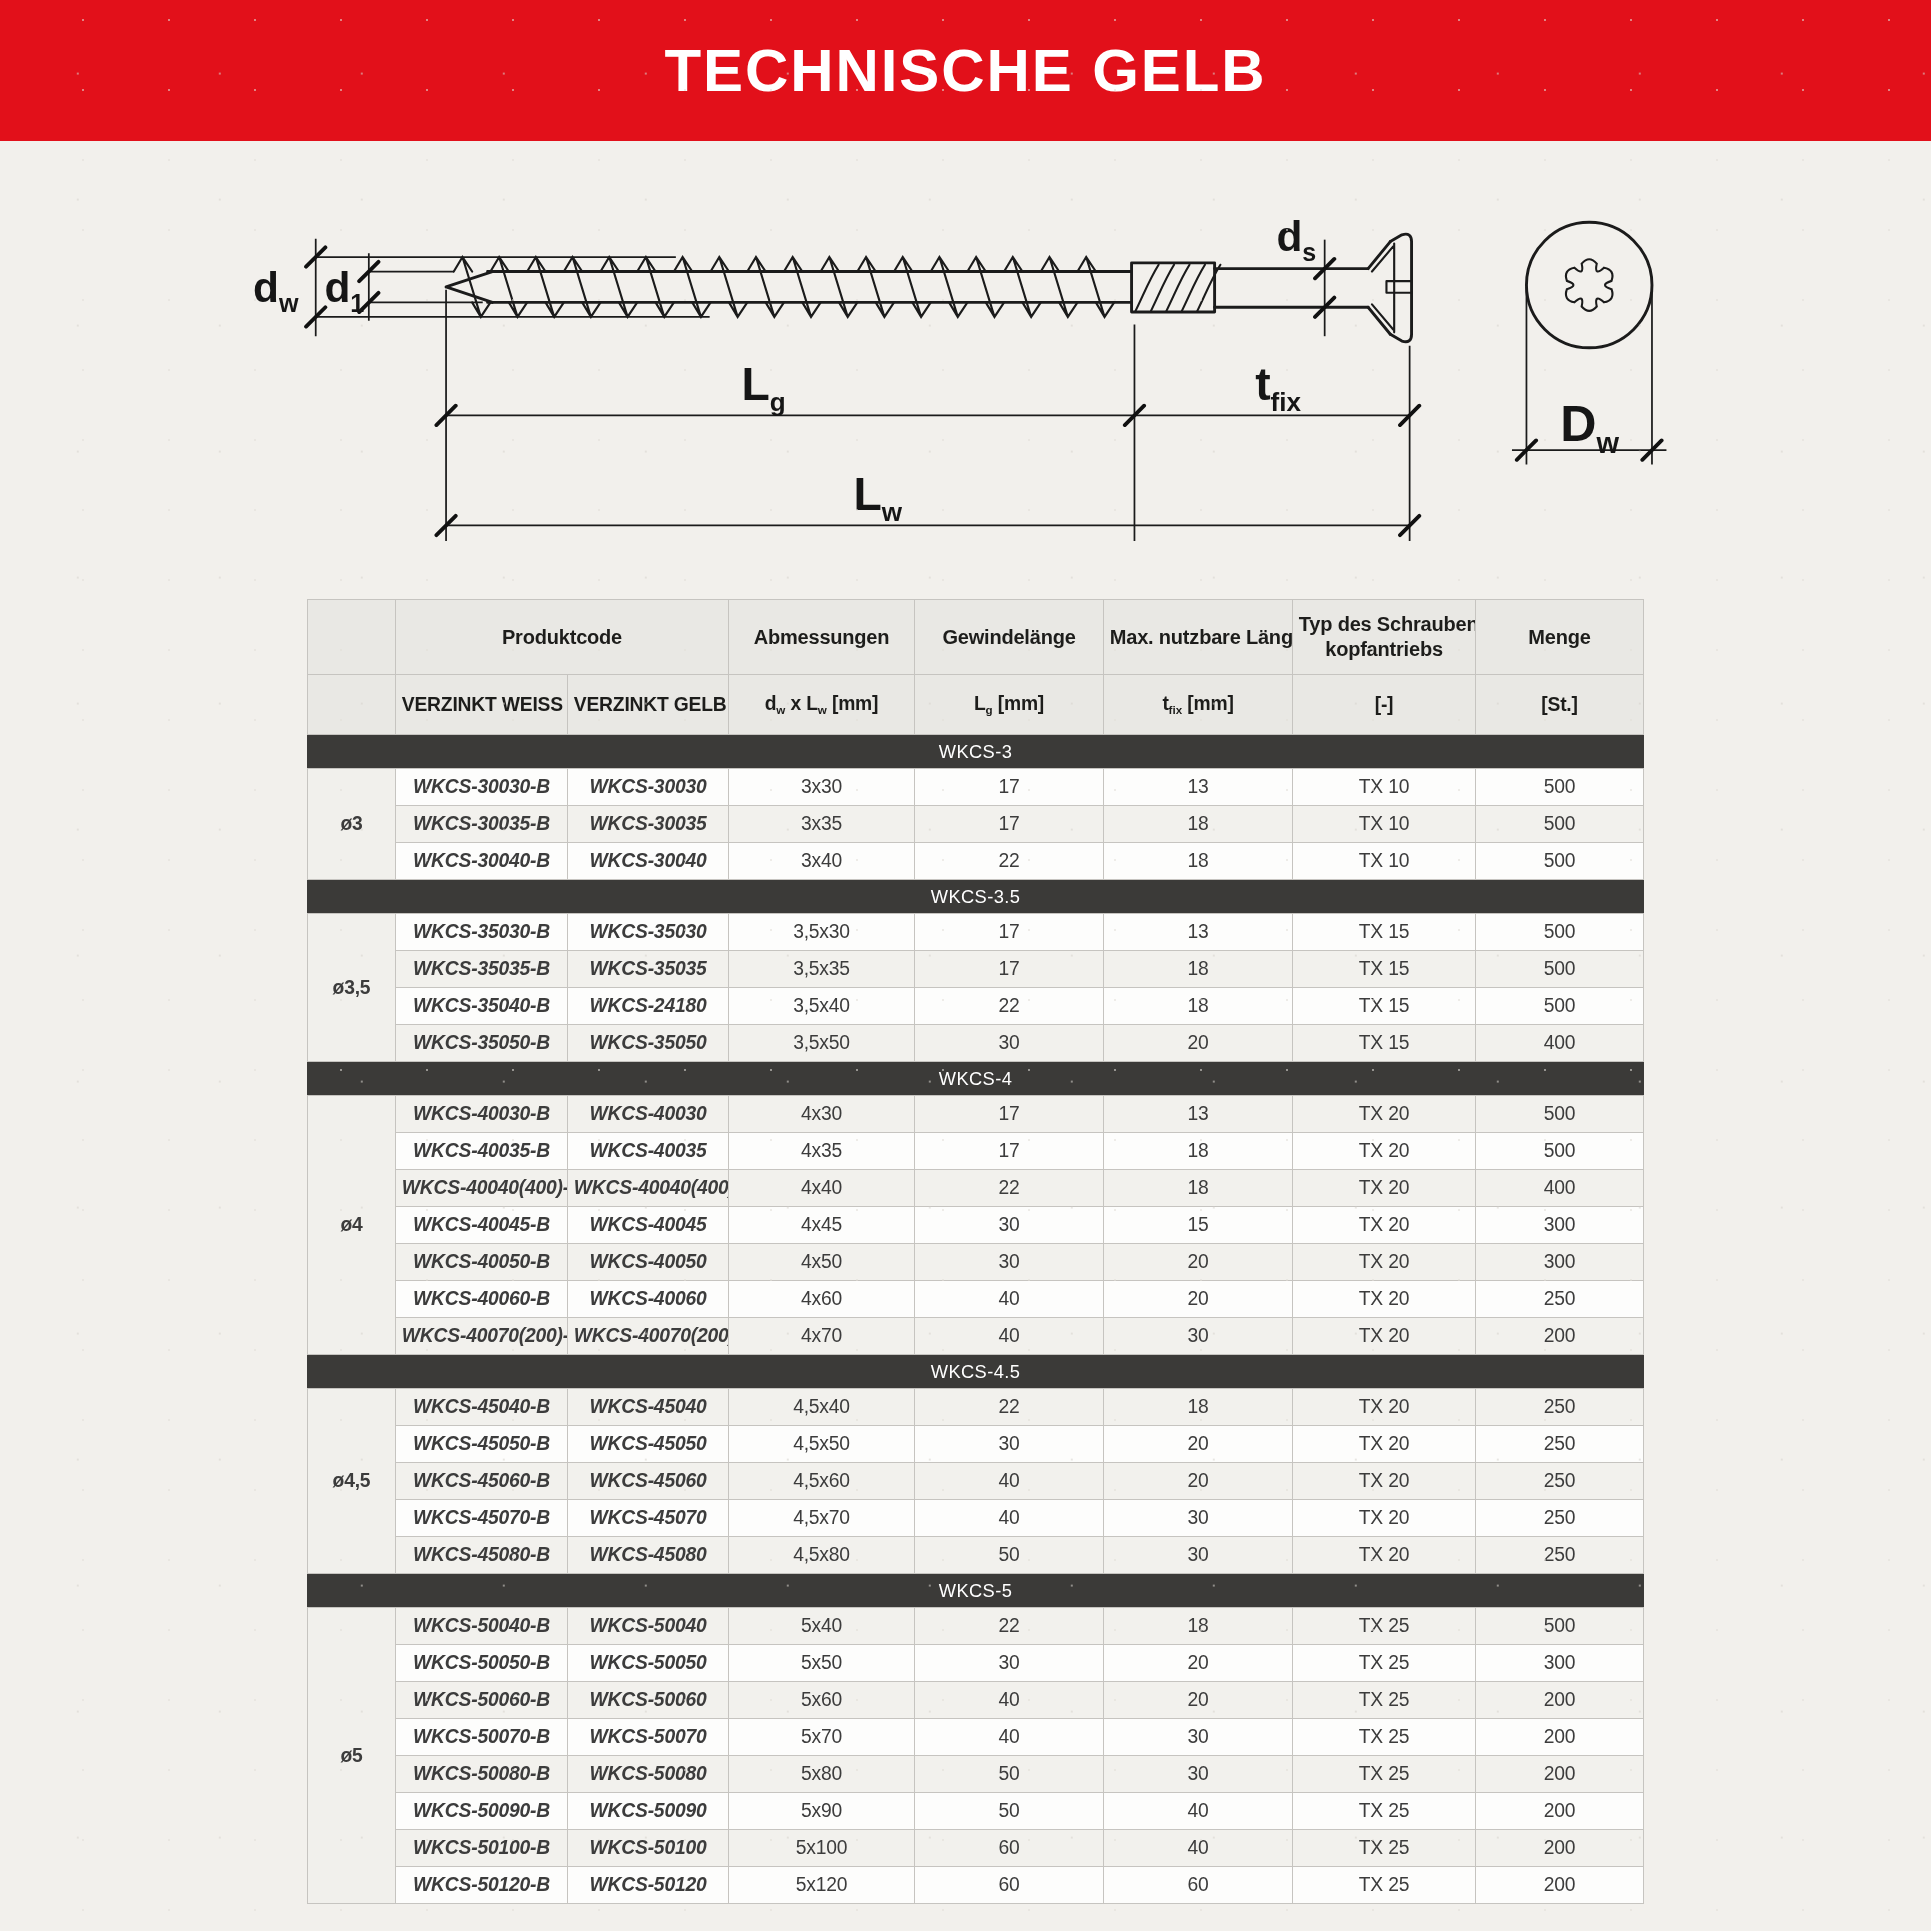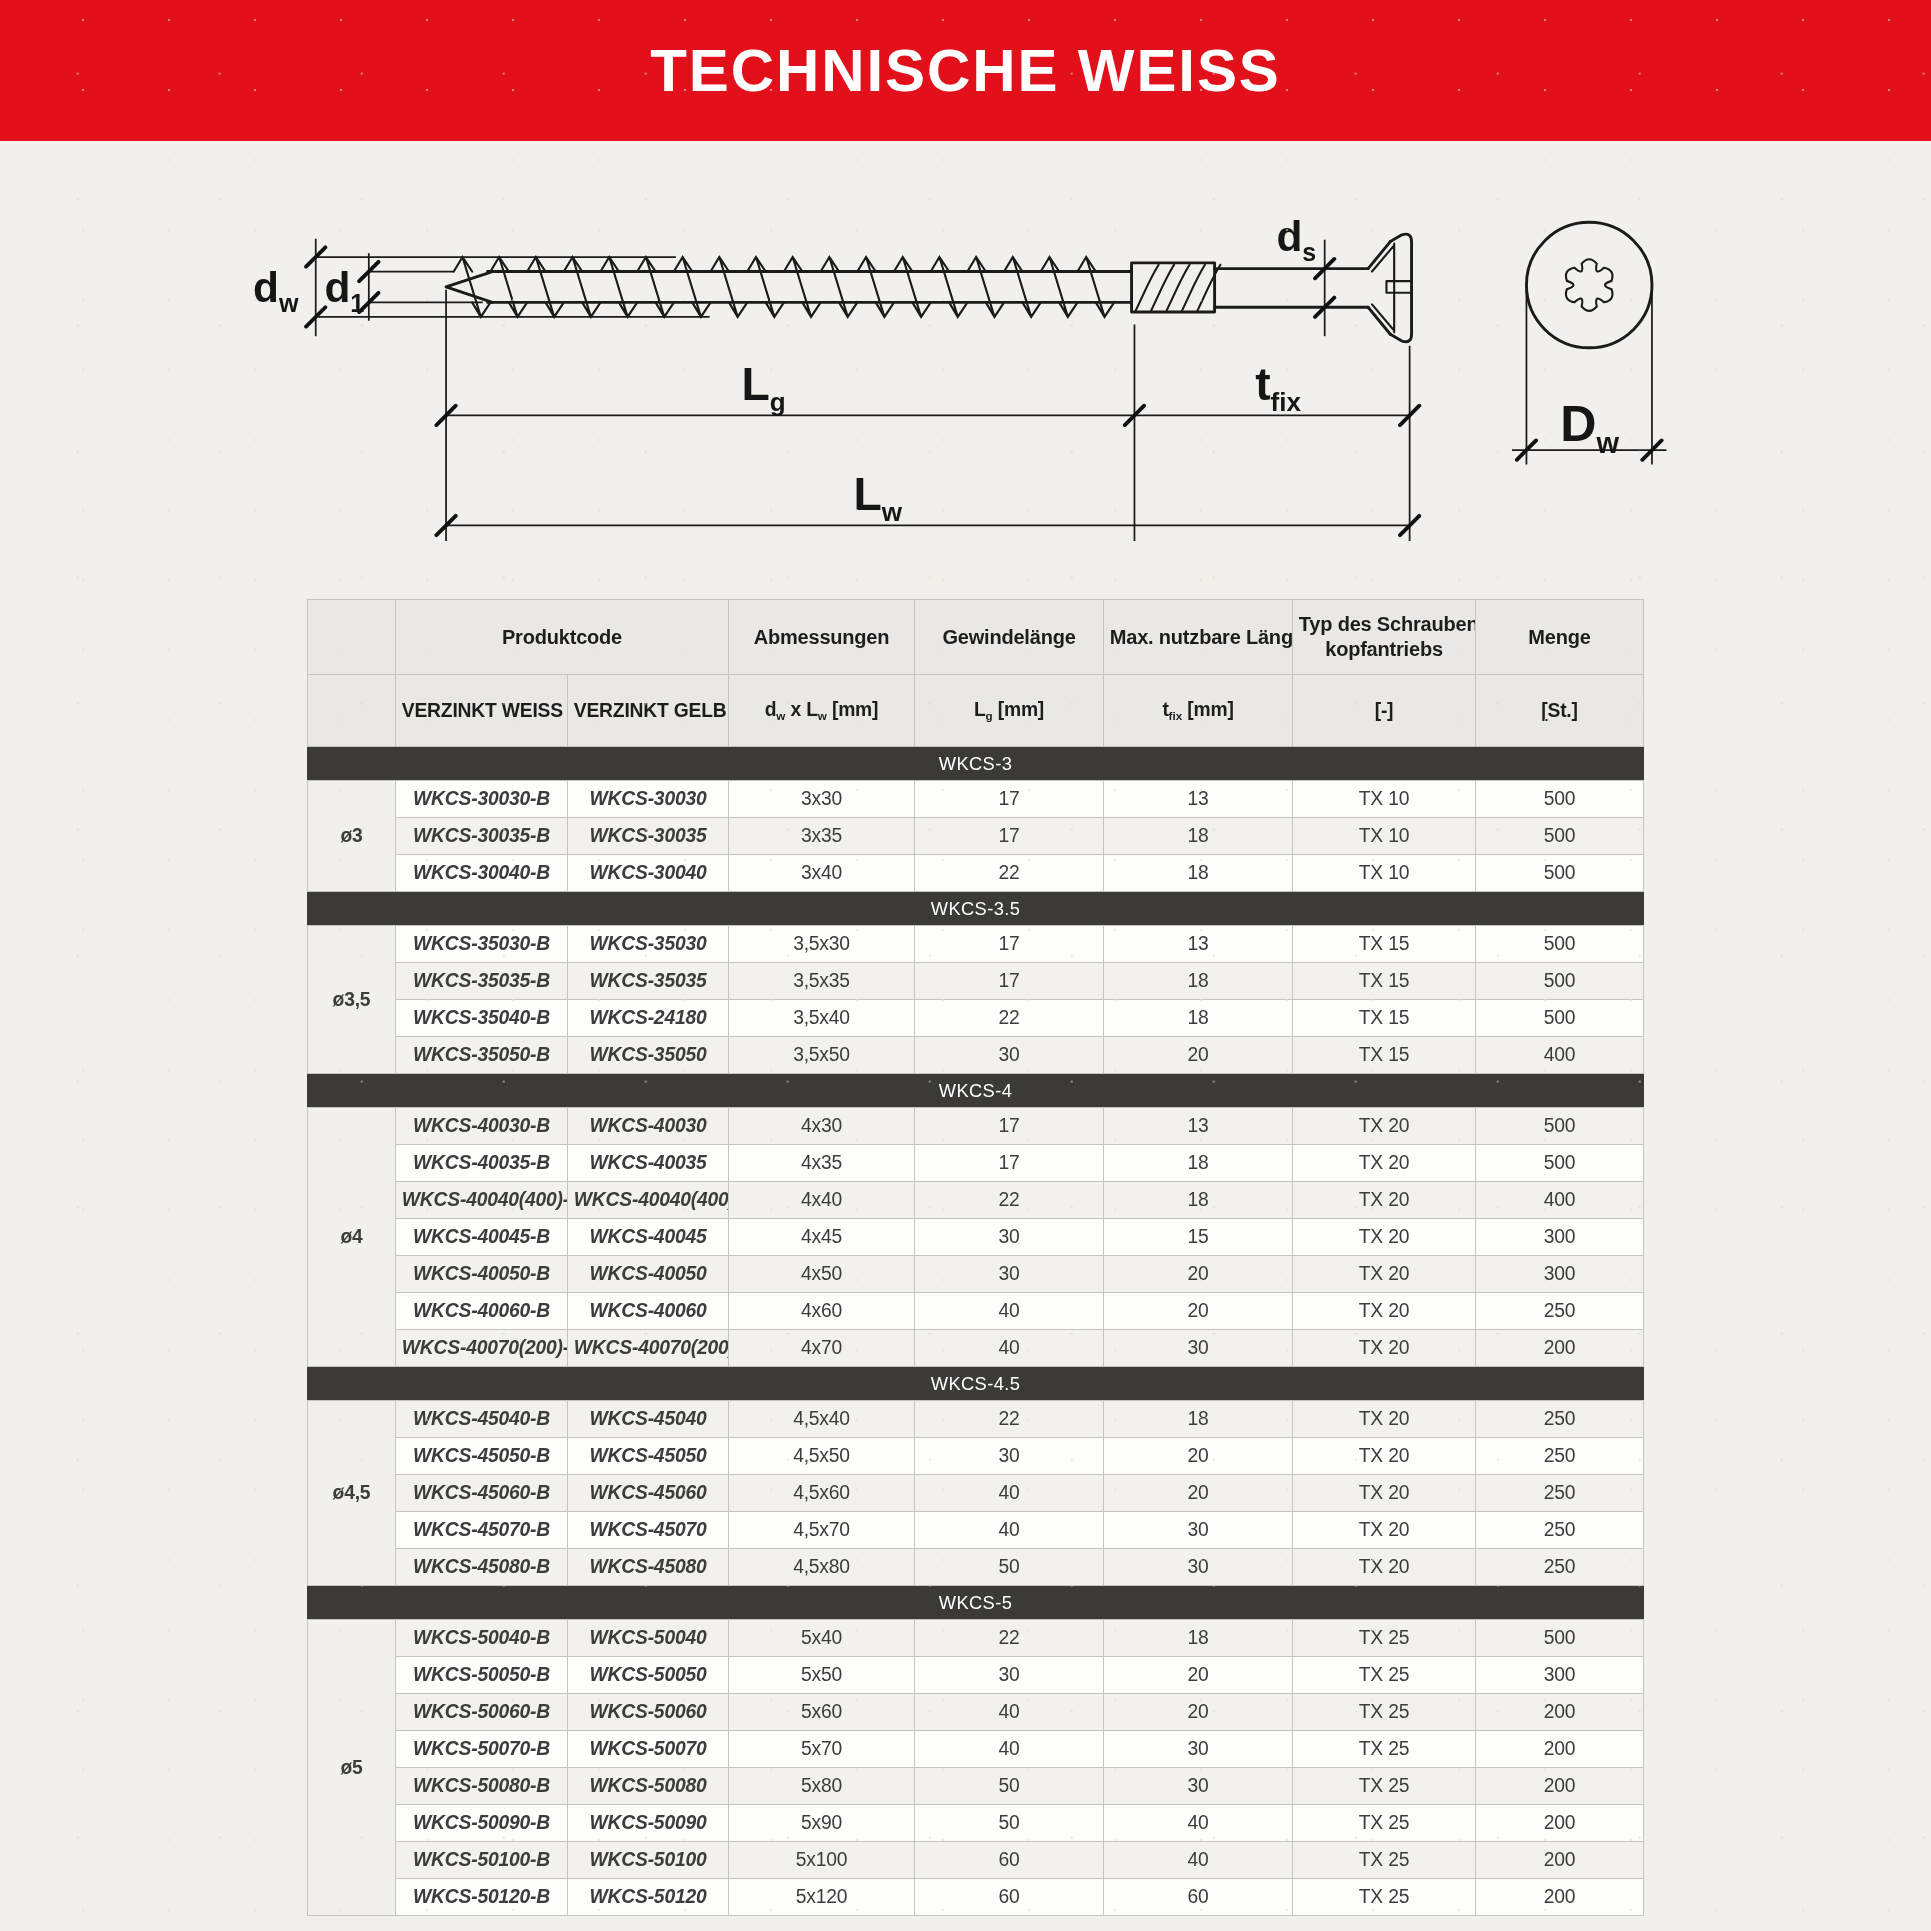--- a/index.html
+++ b/index.html
@@ -25,21 +25,21 @@
   .tick{stroke:#111;stroke-width:4;stroke-linecap:round;}
   .lab-sm{font-size:44px;}  .lab-sm .sub{font-size:26px;}
   .lab-lg{font-size:48px;}  .lab-lg .sub{font-size:27px;}
   .lab-xl{font-size:52px;}  .lab-xl .sub{font-size:30px;}
   
   .table-wrap{position:absolute;left:300px;top:599px;width:1337px;padding-left:7px;}
   table.spec{width:1337px;border-collapse:collapse;table-layout:fixed;
              letter-spacing:-0.2px;}
   table.spec th, table.spec td{border:1px solid #c6c4c0;padding:0 5.8px;
              text-align:center;vertical-align:middle;overflow:hidden;white-space:nowrap;}
-  tr.h1{height:75px;} tr.h2{height:72px;}
+  tr.h1{height:75px;} tr.h2{height:60px;}
   tr.h1 th, tr.h2 th, td.corner{background:#e9e8e4;color:#1d1d1b;font-weight:bold;}
   tr.h1 th{font-size:20px;line-height:1.25;}
   tr.h2 th{font-size:19.3px;}
   th.left, td.code{text-align:left;padding-left:14.5px;}
   tr.h2 sub{font-size:11.6px;vertical-align:-3.9px;letter-spacing:0;}
   tr.bar{height:34px;margin-left:36px;}
   tr.bar td{background:#3b3a38;color:#fff;font-size:18.3px;letter-spacing:0.4px;
             border-left:1px solid #3b3a38;border-right:1px solid #3b3a38;}
   tr.data{height:37px;}
   tr.data td{background:#fdfdfc;font-size:19.3px;color:#3c3c3c;}
@@ -47,21 +47,21 @@
   td.code{font-weight:bold;color:#121212;font-size:19.3px;font-style:italic;}
   td.dia{background:#f1f0ec !important;font-size:39px;font-weight:bold;color:#111;
          text-align:center;padding:0;}
 </style>
 </head>
 <body>
 
 <div class="canvas">
 
   <header class="banner" style="background:#e2101a;">
-    <h1>TECHNISCHE WEISS</h1>
+    <h1>TECHNISCHE GELB</h1>
   </header>
 
   <section class="diagram">
     <svg width="1931" height="458" viewBox="0 146 2000 474">
 
       <g>
         <path class="obj" d="M 462,297 L 510,281 M 462,297 L 510,313"></path>
         <path class="obj" d="M 505,281 H 1172 M 505,313 H 1172"></path>
         <g id="thread-group">
             <path d="M 470,281 L 479,266 L 489,281 M 489,313 L 498,328 L 508,313 M 479,266 L 498,328 M 508,281 L 517,266 L 527,281 M 527,313 L 536,328 L 546,313 M 517,266 L 536,328 M 546,281 L 555,266 L 565,281 M 565,313 L 574,328 L 584,313 M 555,266 L 574,328 M 584,281 L 593,266 L 603,281 M 603,313 L 612,328 L 622,313 M 593,266 L 612,328 M 622,281 L 631,266 L 641,281 M 641,313 L 650,328 L 660,313 M 631,266 L 650,328 M 660,281 L 669,266 L 679,281 M 679,313 L 688,328 L 698,313 M 669,266 L 688,328 M 698,281 L 707,266 L 717,281 M 717,313 L 726,328 L 736,313 M 707,266 L 726,328 M 736,281 L 745,266 L 755,281 M 755,313 L 764,328 L 774,313 M 745,266 L 764,328 M 774,281 L 783,266 L 793,281 M 793,313 L 802,328 L 812,313 M 783,266 L 802,328 M 812,281 L 821,266 L 831,281 M 831,313 L 840,328 L 850,313 M 821,266 L 840,328 M 850,281 L 859,266 L 869,281 M 869,313 L 878,328 L 888,313 M 859,266 L 878,328 M 888,281 L 897,266 L 907,281 M 907,313 L 916,328 L 926,313 M 897,266 L 916,328 M 926,281 L 935,266 L 945,281 M 945,313 L 954,328 L 964,313 M 935,266 L 954,328 M 964,281 L 973,266 L 983,281 M 983,313 L 992,328 L 1002,313 M 973,266 L 992,328 M 1002,281 L 1011,266 L 1021,281 M 1021,313 L 1030,328 L 1040,313 M 1011,266 L 1030,328 M 1040,281 L 1049,266 L 1059,281 M 1059,313 L 1068,328 L 1078,313 M 1049,266 L 1068,328 M 1078,281 L 1087,266 L 1097,281 M 1097,313 L 1106,328 L 1116,313 M 1087,266 L 1106,328 M 1116,281 L 1125,266 L 1135,281 M 1135,313 L 1144,328 L 1154,313 M 1125,266 L 1144,328 " class="obj2"></path>

